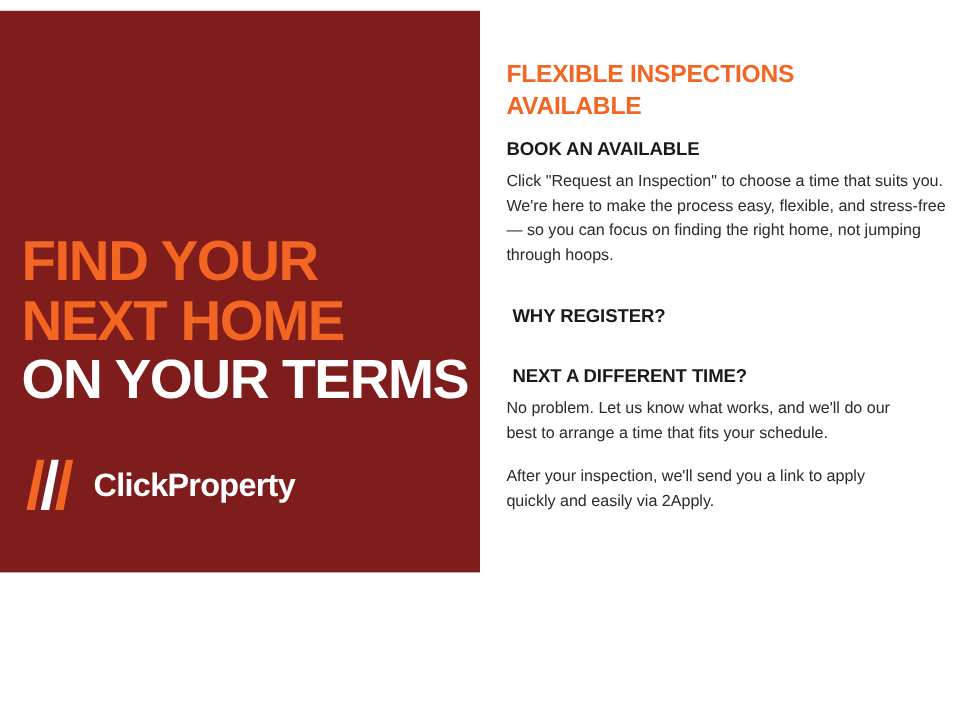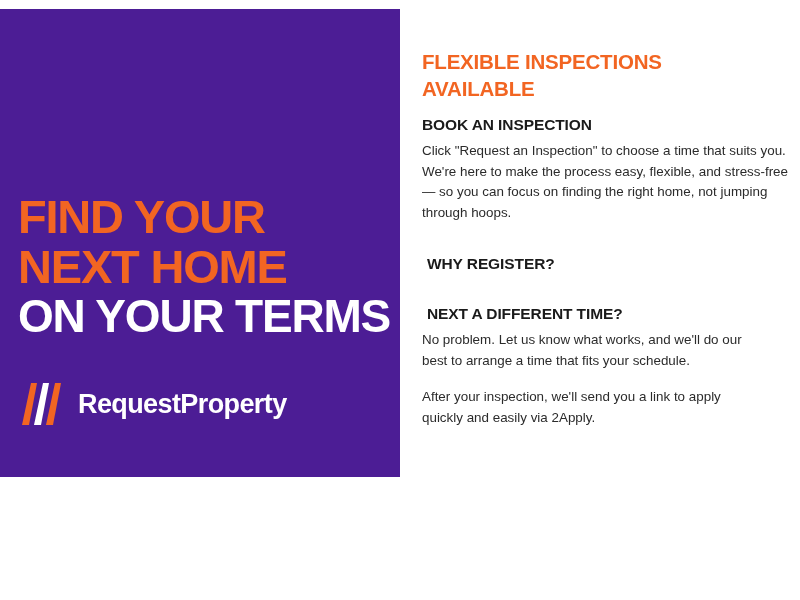--- a/index.html
+++ b/index.html
@@ -20,21 +20,21 @@
     display: flex;
     background: #ffffff;
   }
 
   
   .hero {
     position: relative;
     width: 400px;
     height: 468px;
     margin-top: 9px;
-    background: #4c1d95;
+    background: #7f1d1d;
     flex: 0 0 400px;
     box-sizing: border-box;
     overflow: hidden;
   }
   .hero-headline {
     position: absolute;
     left: 18px;
     top: 185px;
     width: 372px;
   }
@@ -139,31 +139,31 @@
 
     <div class="logo">
       <span class="logo-mark">
         <svg viewBox="0 0 46 42" width="46" height="42" aria-hidden="true">
           <polygon points="0,42 9,0 15,0 7,42" fill="#f26522"></polygon>
           <polygon points="12,42 21,0 27,0 19,42" fill="#ffffff"></polygon>
           <polygon points="24,42 33,0 39,0 31,42" fill="#f26522"></polygon>
         </svg>
       </span>
       <span class="logo-text">
-        <span class="bold">Request</span><span class="light">Property</span>
+        <span class="bold">Click</span><span class="light">Property</span>
       </span>
     </div>
   </div>
 
   <div class="content">
 
     <div class="eyebrow">FLEXIBLE INSPECTIONS AVAILABLE</div>
 
     <div class="section">
-      <h3>BOOK AN INSPECTION</h3>
+      <h3>BOOK AN AVAILABLE</h3>
       <p>Click "Request an Inspection" to choose a time that suits you. We're here to make the process easy, flexible, and stress-free — so you can focus on finding the right home, not jumping through hoops.</p>
     </div>
 
     <div class="section">
       <h3 class="indented">WHY REGISTER?</h3>
     </div>
 
     <div class="section">
       <h3 class="indented">NEXT A DIFFERENT TIME?</h3>
       <p class="narrow">No problem. Let us know what works, and we'll do our best to arrange a time that fits your schedule.</p>

